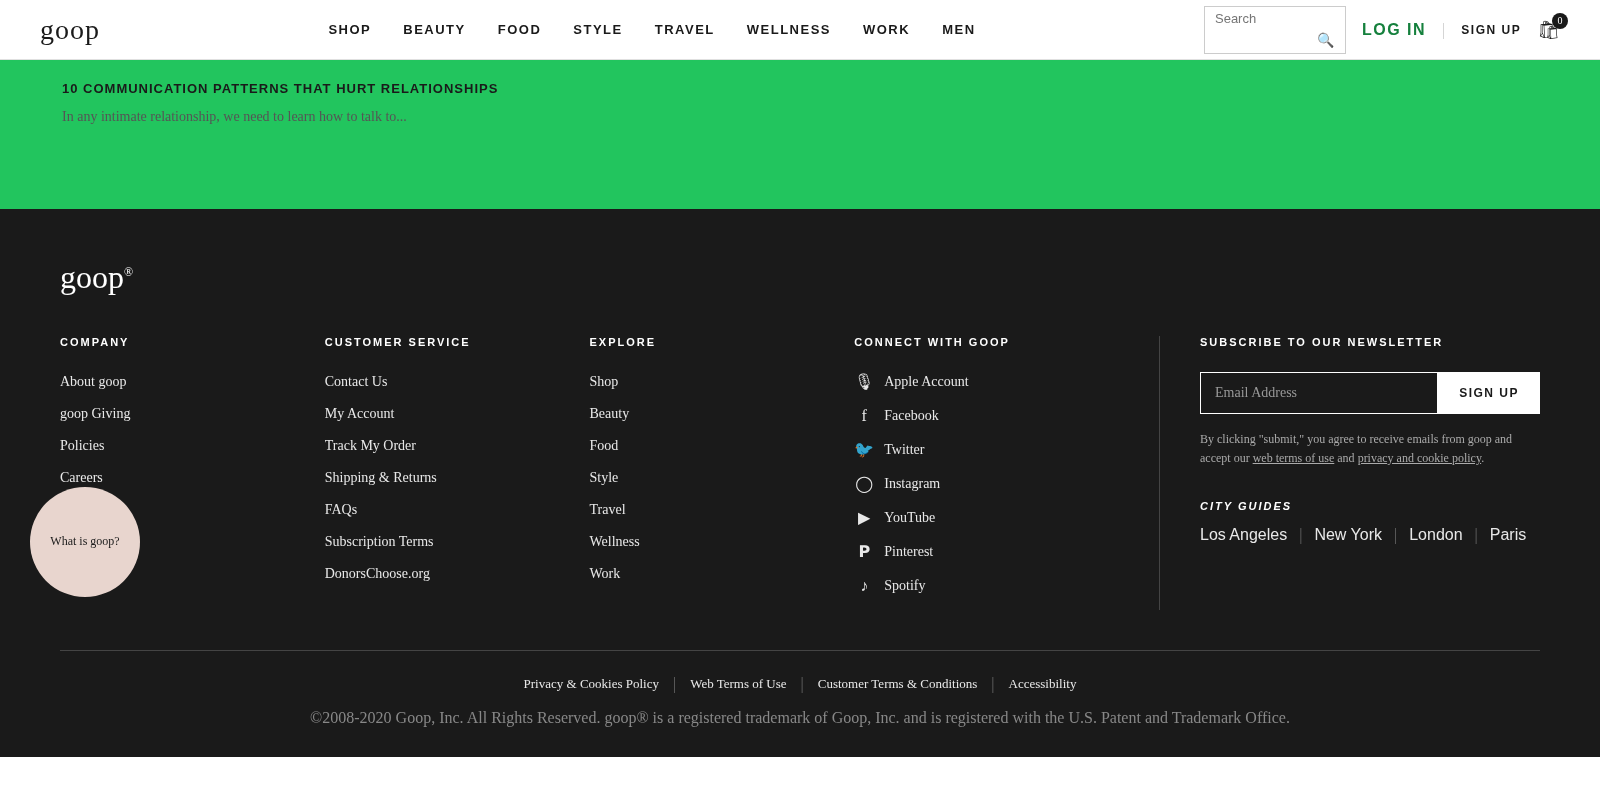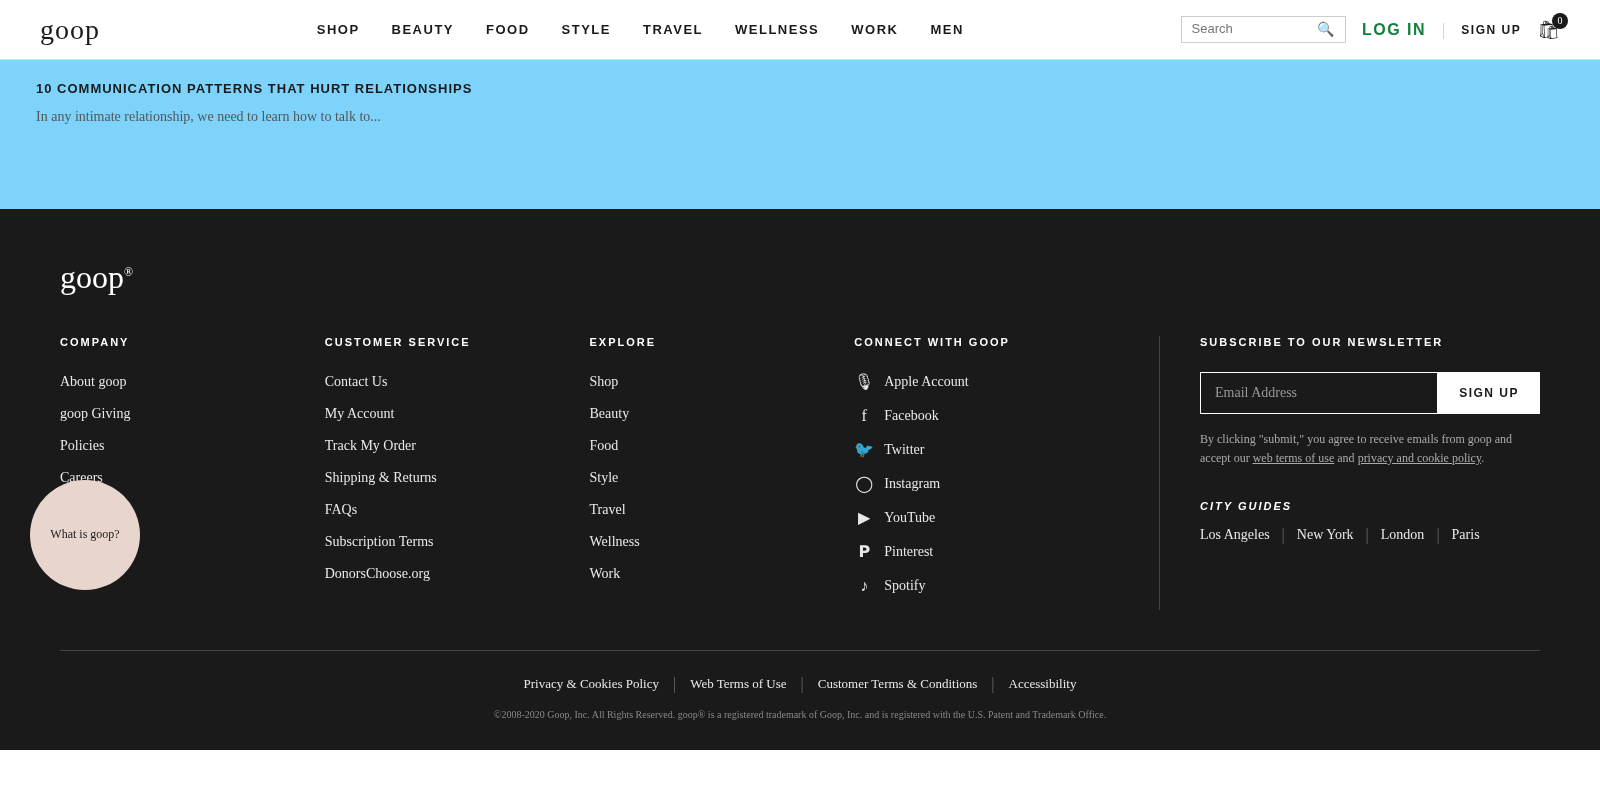--- a/index.html
+++ b/index.html
@@ -39,24 +39,25 @@
       color: #1a1a1a;
       text-transform: uppercase;
     }
     .header-actions {
       display: flex;
       align-items: center;
       gap: 16px;
     }
     .search-box {
       display: flex;
-      align-items: flex-start;
+      align-items: flex-end;
       border: 1px solid #ccc;
       padding: 4px 10px;
       gap: 6px;
+      flex-direction: column;
     }
     .search-box input {
       border: none;
       outline: none;
       font-size: 13px;
       width: 120px;
       background: transparent;
       color: #999;
     }
     .search-icon-svg {
@@ -99,22 +100,22 @@
       display: flex;
       align-items: center;
       justify-content: center;
     }
     .divider-pipe {
       color: #ccc;
     }
 
     
     .main-content {
-      padding: 20px 36px 80px;
-      background: #7dd3fc;
+      padding: 20px 62px 80px;
+      background: #22c55e;
     }
     .article-title {
       font-family: 'Arial', sans-serif;
       font-size: 13px;
       font-weight: 700;
       letter-spacing: 1px;
       text-transform: uppercase;
       color: #1a1a1a;
       margin-bottom: 8px;
       line-height: 1.4;
@@ -267,22 +268,22 @@
       font-style: italic;
     }
     .city-guides-links {
       display: flex;
       gap: 0;
       align-items: center;
     }
     .city-guides-links a {
       color: #fff;
       text-decoration: none;
-      font-size: 14px;
-      font-family: Liberation Serif, serif;
+      font-size: 16px;
+      font-family: Liberation Sans, sans-serif;
       opacity: 0.9;
     }
     .city-pipe {
       color: #666;
       margin: 0 12px;
     }
 
     
     .footer-bottom {
       border-top: 1px solid #444;
@@ -303,21 +304,21 @@
       font-size: 13px;
       font-family: 'Georgia', serif;
       opacity: 0.9;
     }
     .footer-link-pipe {
       color: #666;
       margin: 0 14px;
     }
     .footer-copyright {
       text-align: center;
-      font-size: 10px;
+      font-size: 16px;
       color: #888;
       font-family: 'Georgia', serif;
     }
 
     
     .what-is-goop {
       position: absolute;
       bottom: 160px;
       left: 30px;
       width: 110px;

